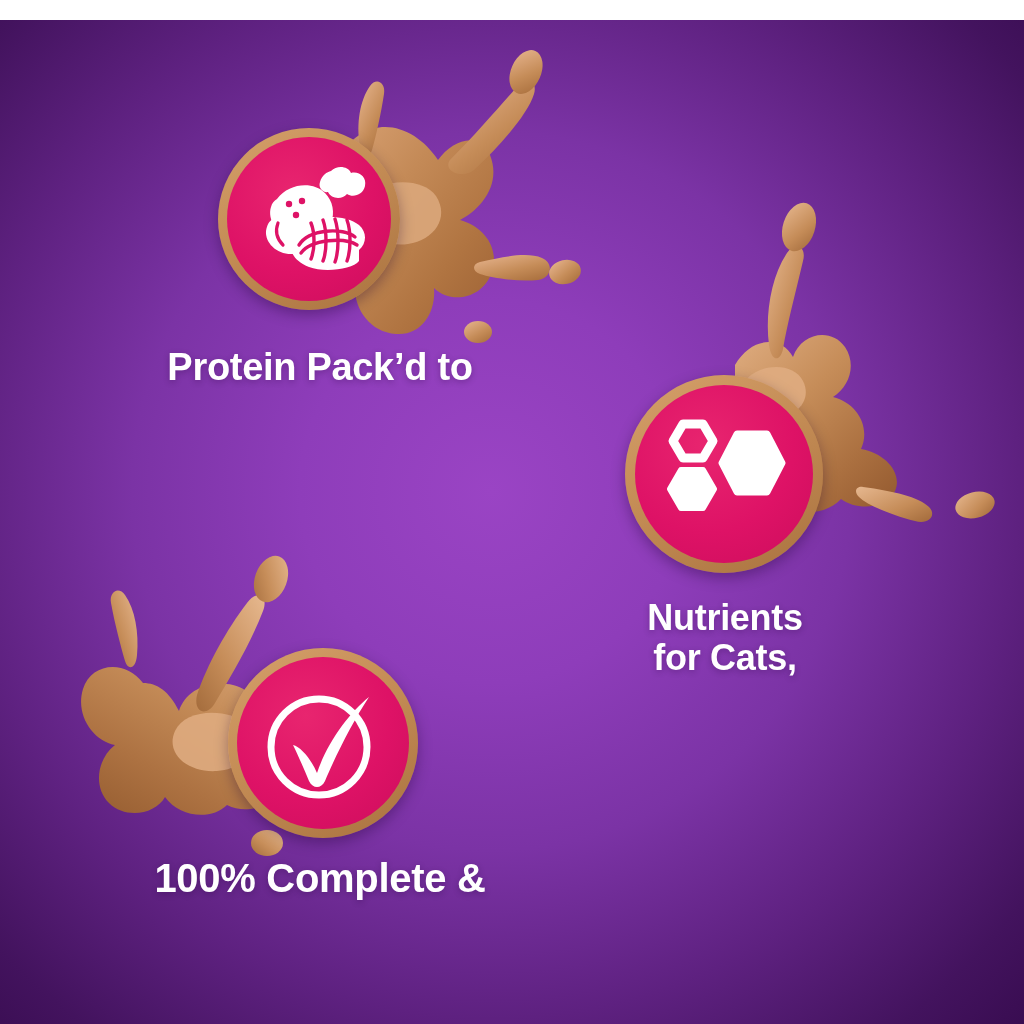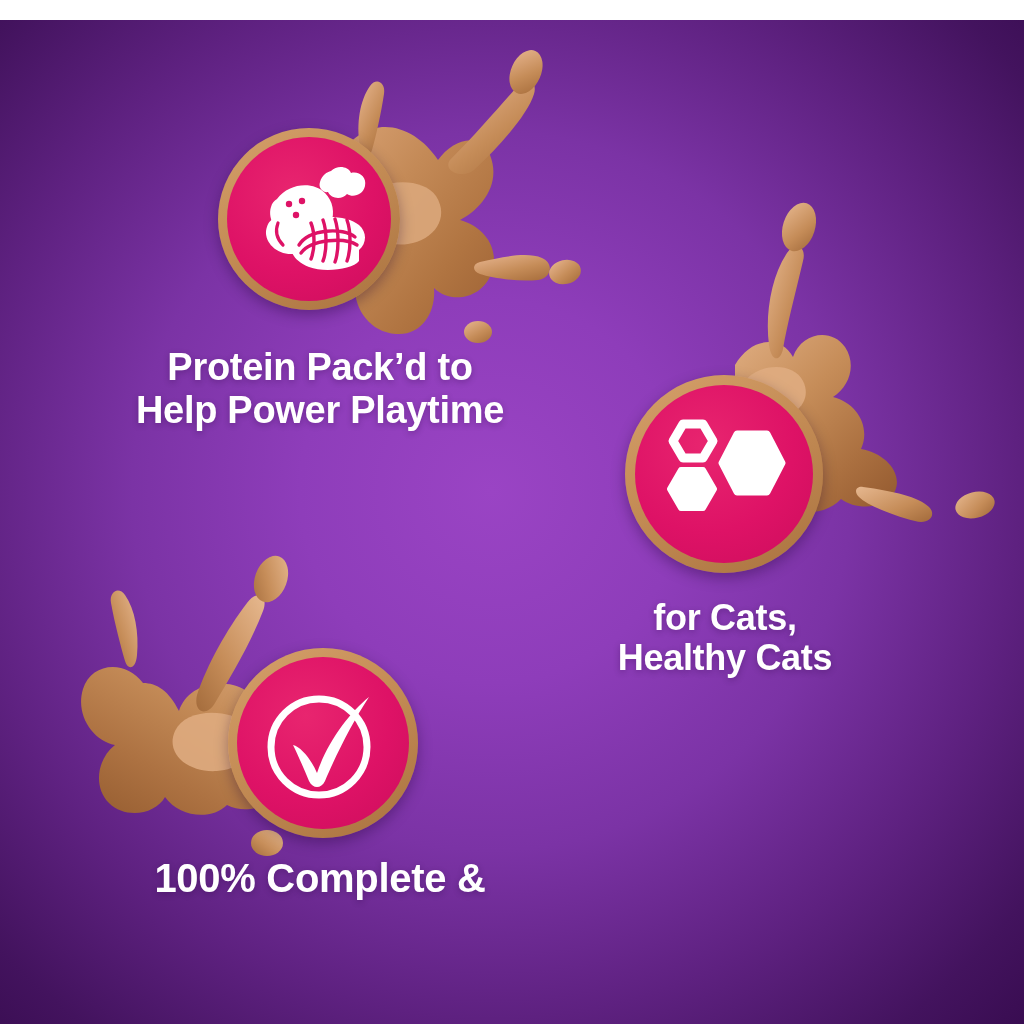--- a/index.html
+++ b/index.html
@@ -163,21 +163,20 @@
           <circle cx="42" cy="47" r="3.2"></circle>
           <circle cx="55" cy="44" r="3.2"></circle>
           <circle cx="49" cy="58" r="3.2"></circle>
         </g>
         <path d="M31,66 C28,74 30,82 36,88" fill="none" stroke="#de1266" stroke-width="3.2" stroke-linecap="round"></path>
       </svg>
     </div>
 
     <div id="cap1" class="caption">
       <span class="line">Protein Pack’d to</span>
-      <span class="line">Help Power Playtime</span>
     </div>
   </div>
 
   <div class="benefit">
 
     <svg id="b2-splash" class="splash" viewBox="0 0 300 330">
       <defs>
         <linearGradient id="gv2" x1="0" y1="0" x2="0.9" y2="1">
           <stop offset="0%" stop-color="#dfad81"></stop>
           <stop offset="40%" stop-color="#c68d59"></stop>
@@ -217,22 +216,22 @@
 
         <path d="M22,6 L42,6 L52,23 L42,40 L22,40 L12,23 Z" fill="none" stroke="#ffffff" stroke-width="9" stroke-linejoin="round"></path>
 
         <path d="M20,52 L42,52 L53,71 L42,90 L20,90 L9,71 Z" fill="#ffffff" stroke="#ffffff" stroke-width="6" stroke-linejoin="round"></path>
 
         <path d="M76,16 L106,16 L121,45 L106,74 L76,74 L61,45 Z" fill="#ffffff" stroke="#ffffff" stroke-width="7" stroke-linejoin="round"></path>
       </svg>
     </div>
 
     <div id="cap2" class="caption">
+      <span class="line">Nutrients</span>
       <span class="line">for Cats,</span>
-      <span class="line">Healthy Cats</span>
     </div>
   </div>
 
   <div class="benefit">
 
     <svg id="b3-splash" class="splash" viewBox="0 0 300 320">
       <defs>
         <linearGradient id="gv3" x1="0" y1="0" x2="0.9" y2="1">
           <stop offset="0%" stop-color="#dcaa7e"></stop>
           <stop offset="38%" stop-color="#c58c58"></stop>

